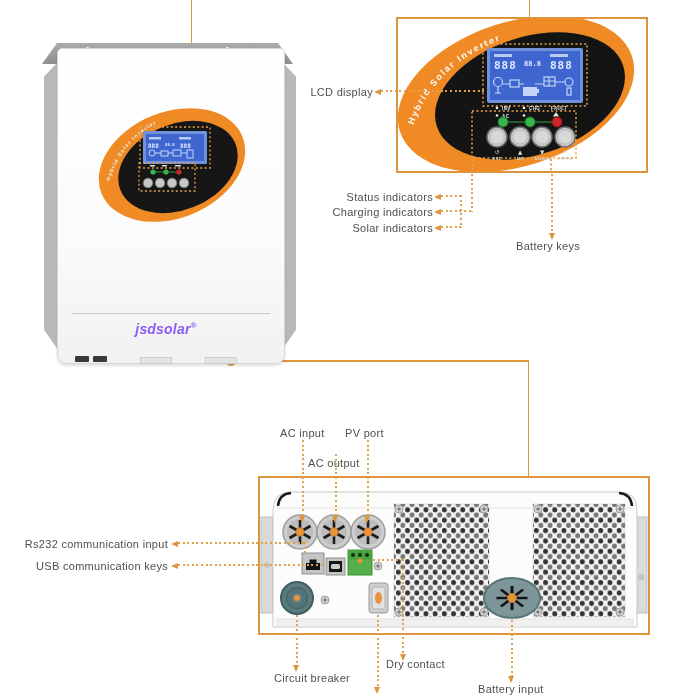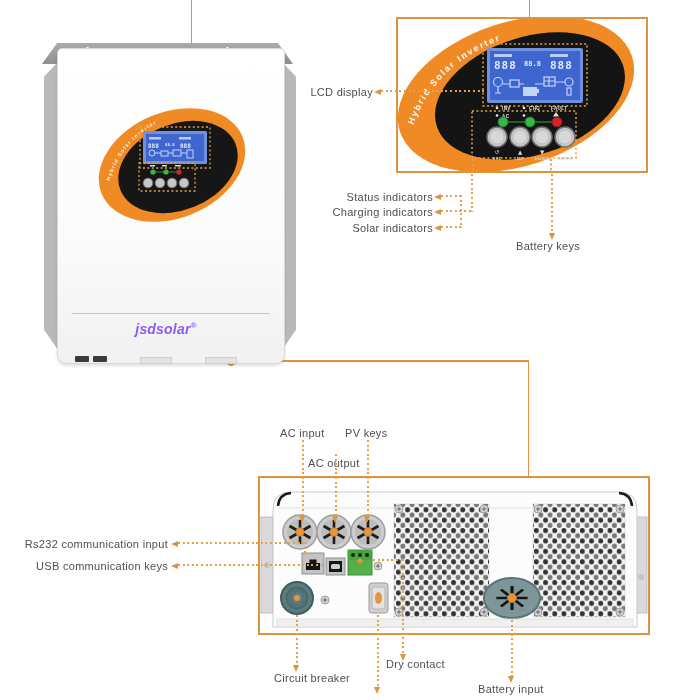--- a/index.html
+++ b/index.html
@@ -309,21 +309,21 @@
   <div class="dot-v" style="left:551px;top:174px;height:59px;"></div>
   <div class="arr down" style="left:548.5px;top:233px;"></div>
   <div class="lbl" style="left:516px;top:240px;">Battery keys</div>
 
   <div class="lbl" style="left:280px;top:427px;">AC input</div>
   <div class="dot-v" style="left:301.5px;top:440px;height:77px;"></div>
   <div class="arr down" style="left:299px;top:516px;"></div>
   <div class="lbl" style="left:308px;top:457px;">AC output</div>
   <div class="dot-v" style="left:334.5px;top:454px;height:63px;"></div>
   <div class="arr down" style="left:332px;top:516px;"></div>
-  <div class="lbl" style="left:345px;top:427px;">PV keys</div>
+  <div class="lbl" style="left:345px;top:427px;">PV port</div>
   <div class="dot-v" style="left:366.5px;top:440px;height:77px;"></div>
   <div class="arr down" style="left:364px;top:516px;"></div>
 
   <div class="lbl" style="right:532px;top:538px;">Rs232 communication input</div>
   <div class="arr left" style="left:171px;top:540.5px;"></div>
   <div class="dot-h" style="left:178px;top:542px;width:128px;"></div>
   <div class="dot-v" style="left:304px;top:542px;height:11px;"></div>
   <div class="lbl" style="right:532px;top:560px;">USB communication keys</div>
   <div class="arr left" style="left:171px;top:562.5px;"></div>
   <div class="dot-h" style="left:178px;top:564px;width:146px;"></div>

